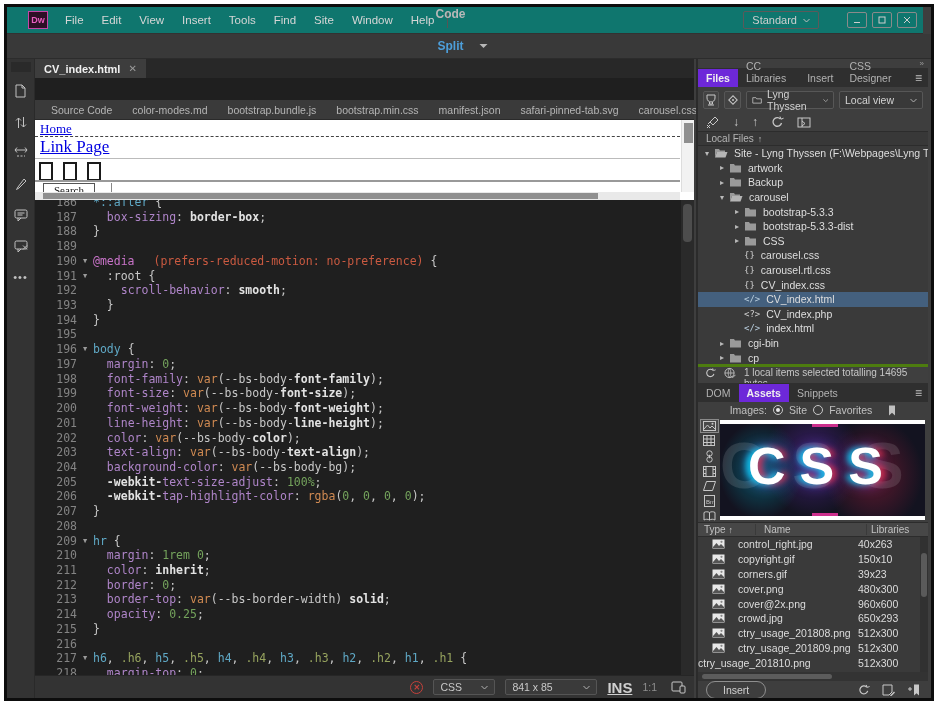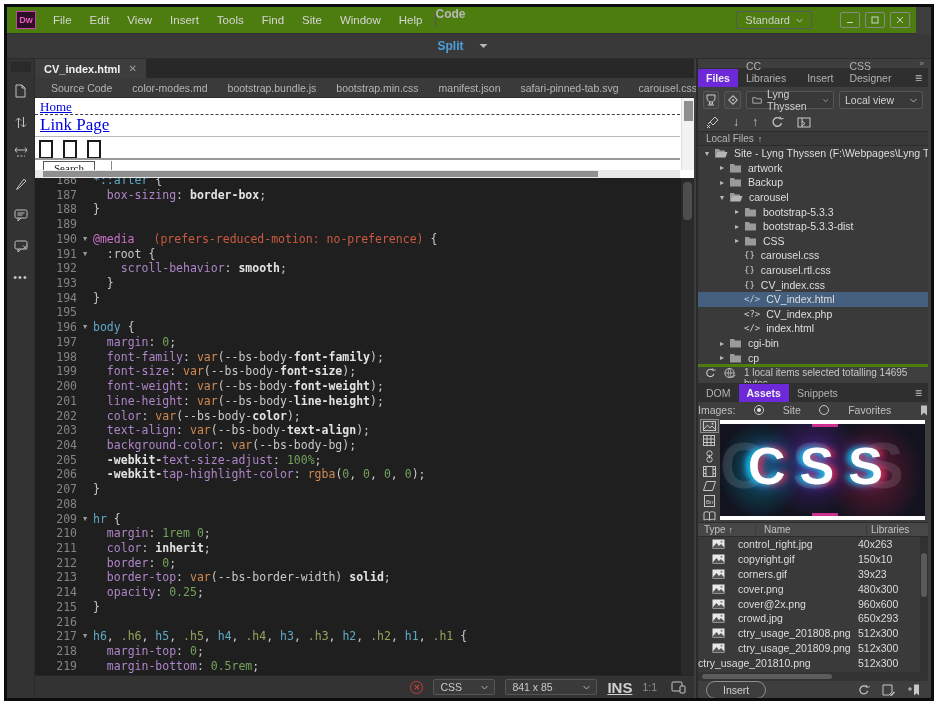--- a/index.html
+++ b/index.html
@@ -1,22 +1,22 @@
 <!DOCTYPE html>
 <html><head>
 <meta charset="utf-8">
 <style>
   html,body{margin:0;padding:0;width:938px;height:705px;overflow:hidden;background:#fff;
     font-family:"Liberation Sans",sans-serif;-webkit-font-smoothing:antialiased;}
   *{box-sizing:border-box;}
   .window{position:absolute;left:4px;top:4px;width:930px;height:697px;background:#3e3e3e;
     border:3px solid #0d0d0d;overflow:hidden;}
   
-  .menubar{position:absolute;left:0;top:0;right:15px;height:27px;background:#4d7c0f;display:flex;align-items:center;
-    border-bottom:1px solid #323232;}
+  .menubar{position:absolute;left:0;top:0;right:8px;height:27px;background:#0f766e;display:flex;align-items:center;
+    border-bottom:1px solid #323232;padding-left:12px;}
   .dw-logo{width:20px;height:18px;margin:0 8px 0 9px;background:#2d0f26;border:1px solid #c545a8;color:#e85fc1;
     font-size:9px;font-weight:bold;display:flex;align-items:center;justify-content:center;}
   .menu-item{color:#d6d6d6;font-size:11.5px;padding:0 9px;cursor:default;}
   .menu-sep{width:1px;height:16px;background:#555;margin-left:4px;}
   .menubar-right{margin-left:auto;display:flex;align-items:center;}
   .workspace-btn{border:1px solid #5a5a5a;border-radius:2px;color:#cfcfcf;font-size:11px;padding:2px 8px;
     display:flex;align-items:center;gap:6px;margin-right:28px;}
   .win-controls{display:flex;gap:5px;margin-right:6px;}
   .win-btn{width:20px;height:16px;border:1px solid #8a8a8a;border-radius:2px;color:#cfcfcf;display:flex;
     align-items:center;justify-content:center;}
@@ -32,21 +32,21 @@
     display:flex;flex-direction:column;align-items:center;}
   .left-grip{width:20px;height:10px;background:#2a2a2a;margin:3px 0 8px;}
   .tool-ic{width:22px;height:22px;display:flex;align-items:center;justify-content:center;margin-bottom:9px;color:#c2c2c2;}
   
   .doc-area{position:absolute;left:28px;top:52px;width:659px;bottom:0;display:flex;flex-direction:column;background:#1f1f1f;}
   .tabbar{height:19px;background:#282828;display:flex;align-items:flex-end;flex:0 0 19px;}
   .doc-tab{background:#3d3d3d;height:19px;display:flex;align-items:center;padding:0 9px;gap:8px;}
   .doc-tab .t{color:#f0f0f0;font-size:11px;font-weight:bold;}
   .doc-tab .x{color:#9a9a9a;font-size:10px;}
   .relatedbar{height:20px;background:#3a3a3a;border-bottom:1px solid #2a2a2a;display:flex;align-items:center;
-    padding:0 8px;gap:4px;flex:0 0 20px;}
+    padding:0 8px;gap:4px;flex:0 0 20px;margin-top:22px;}
   .rel-item{color:#b5b5b5;font-size:10.5px;padding:2px 8px;white-space:nowrap;}
   .rel-item.selected{background:#1b1b1b;border-radius:9px;color:#ececec;}
   .rel-filter{margin-left:auto;}
   
   .design-view{height:80px;flex:0 0 80px;background:#fff;position:relative;overflow:hidden;
     font-family:"Liberation Serif",serif;}
   .dv-link{color:#0000e0;text-decoration:underline;position:absolute;left:5px;}
   .dv-hr-dashed{position:absolute;left:0;right:14px;top:16px;border-top:1px dashed #444;}
   .dv-hr1{position:absolute;left:0;right:14px;top:38px;border-top:1px solid #bbb;}
   .dv-box{position:absolute;top:42px;width:14px;height:19px;border:2px solid #1a1a1a;background:#fff;}
@@ -109,21 +109,21 @@
     color:#b5b5b5;font-size:10px;display:flex;align-items:center;padding:0 8px;gap:4px;}
   .tree{flex:0 0 218px;background:#3a3a3a;overflow:hidden;position:relative;}
   .tree-row{height:14.6px;display:flex;align-items:center;font-size:10.5px;color:#dedede;white-space:nowrap;}
   .tree-row.selected{background:#44607e;}
   .tree-arrow{width:10px;color:#b9b9b9;font-size:8px;flex:0 0 10px;text-align:center;}
   .tree-icon{margin:0 6px 0 2px;display:flex;align-items:center;}
   .ficon{font-family:"DejaVu Sans Mono",monospace;font-size:9px;color:#cfcfcf;}
   .tree-status{height:19px;flex:0 0 19px;background:#3f3f3f;border-top:3px solid #4d7c0f;display:flex;
     align-items:flex-start;gap:8px;padding:0 7px;color:#c6c6c6;font-size:10px;}
   
-  .images-row{height:16px;flex:0 0 16px;display:flex;align-items:center;justify-content:space-between;gap:6px;
+  .images-row{height:16px;flex:0 0 16px;display:flex;align-items:center;justify-content:center;gap:6px;
     color:#c0c0c0;font-size:10.5px;}
   .radio{width:10px;height:10px;border:1px solid #c8c8c8;border-radius:50%;position:relative;display:inline-block;}
   .radio.on::after{content:"";position:absolute;left:2px;top:2px;width:4px;height:4px;border-radius:50%;background:#e8e8e8;}
   .preview-wrap{height:104px;flex:0 0 104px;display:flex;}
   .asset-strip{width:22px;flex:0 0 22px;display:flex;flex-direction:column;align-items:center;padding-top:2px;gap:3px;}
   .as-ic{width:17px;height:13px;display:flex;align-items:center;justify-content:center;color:#c6c6c6;}
   .as-ic.sel{outline:1px solid #8a8a8a;background:#4a4a4a;}
   .preview-img{flex:1 1 auto;margin:2px 3px 2px 0;background:#fff;position:relative;overflow:hidden;}
   .pv-inner{position:absolute;left:0;right:0;top:4px;bottom:4px;background:
     radial-gradient(60px 70px at 20% 50%,rgba(0,150,170,.55),transparent 70%),

